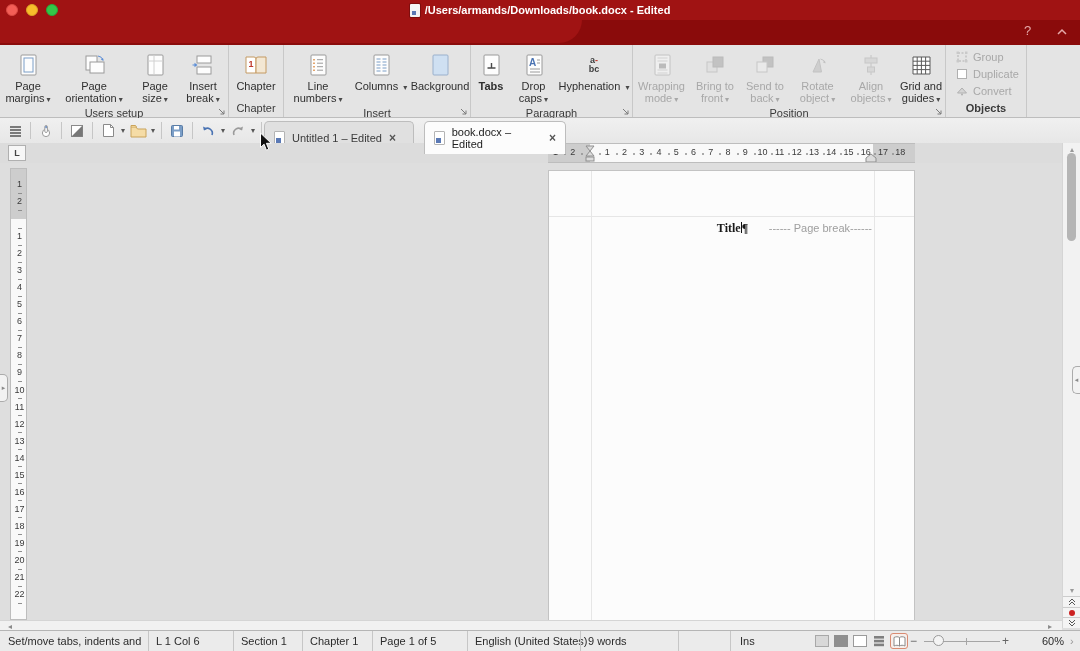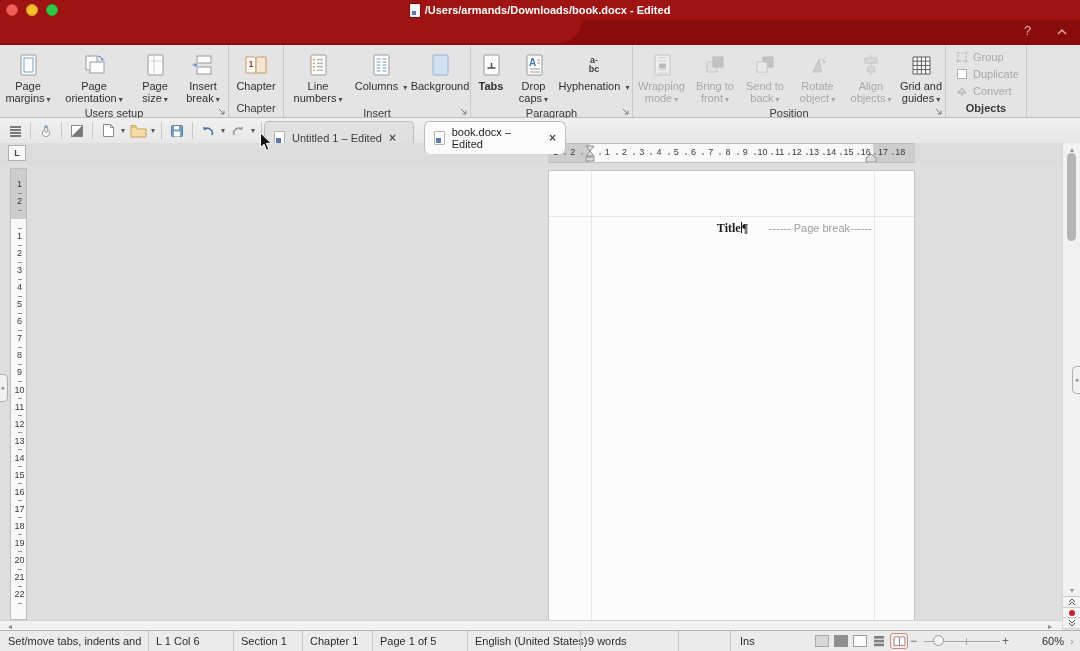--- a/index.html
+++ b/index.html
@@ -428,21 +428,21 @@
         </svg>
       </span>
     <span class="overflow">»</span>
   </div>
 
   <div class="doctab" style="left:264px; width:150px;">
     <span class="dticon"></span>
     <span>Untitled 1 – Edited</span>
     <span class="dtclose">×</span>
   </div>
-  <div class="doctab active" style="left:424px; width:142px;border-radius:6px;">
+  <div class="doctab active" style="left:424px; width:142px;">
     <span class="dticon"></span>
     <span>book.docx – Edited</span>
     <span class="dtclose">×</span>
   </div>
 </div>
 
 <div class="rulerrow">
   <div class="cornerbtn">L</div>
   <div class="hruler" id="hruler">
     <div class="hruler-white"></div>

